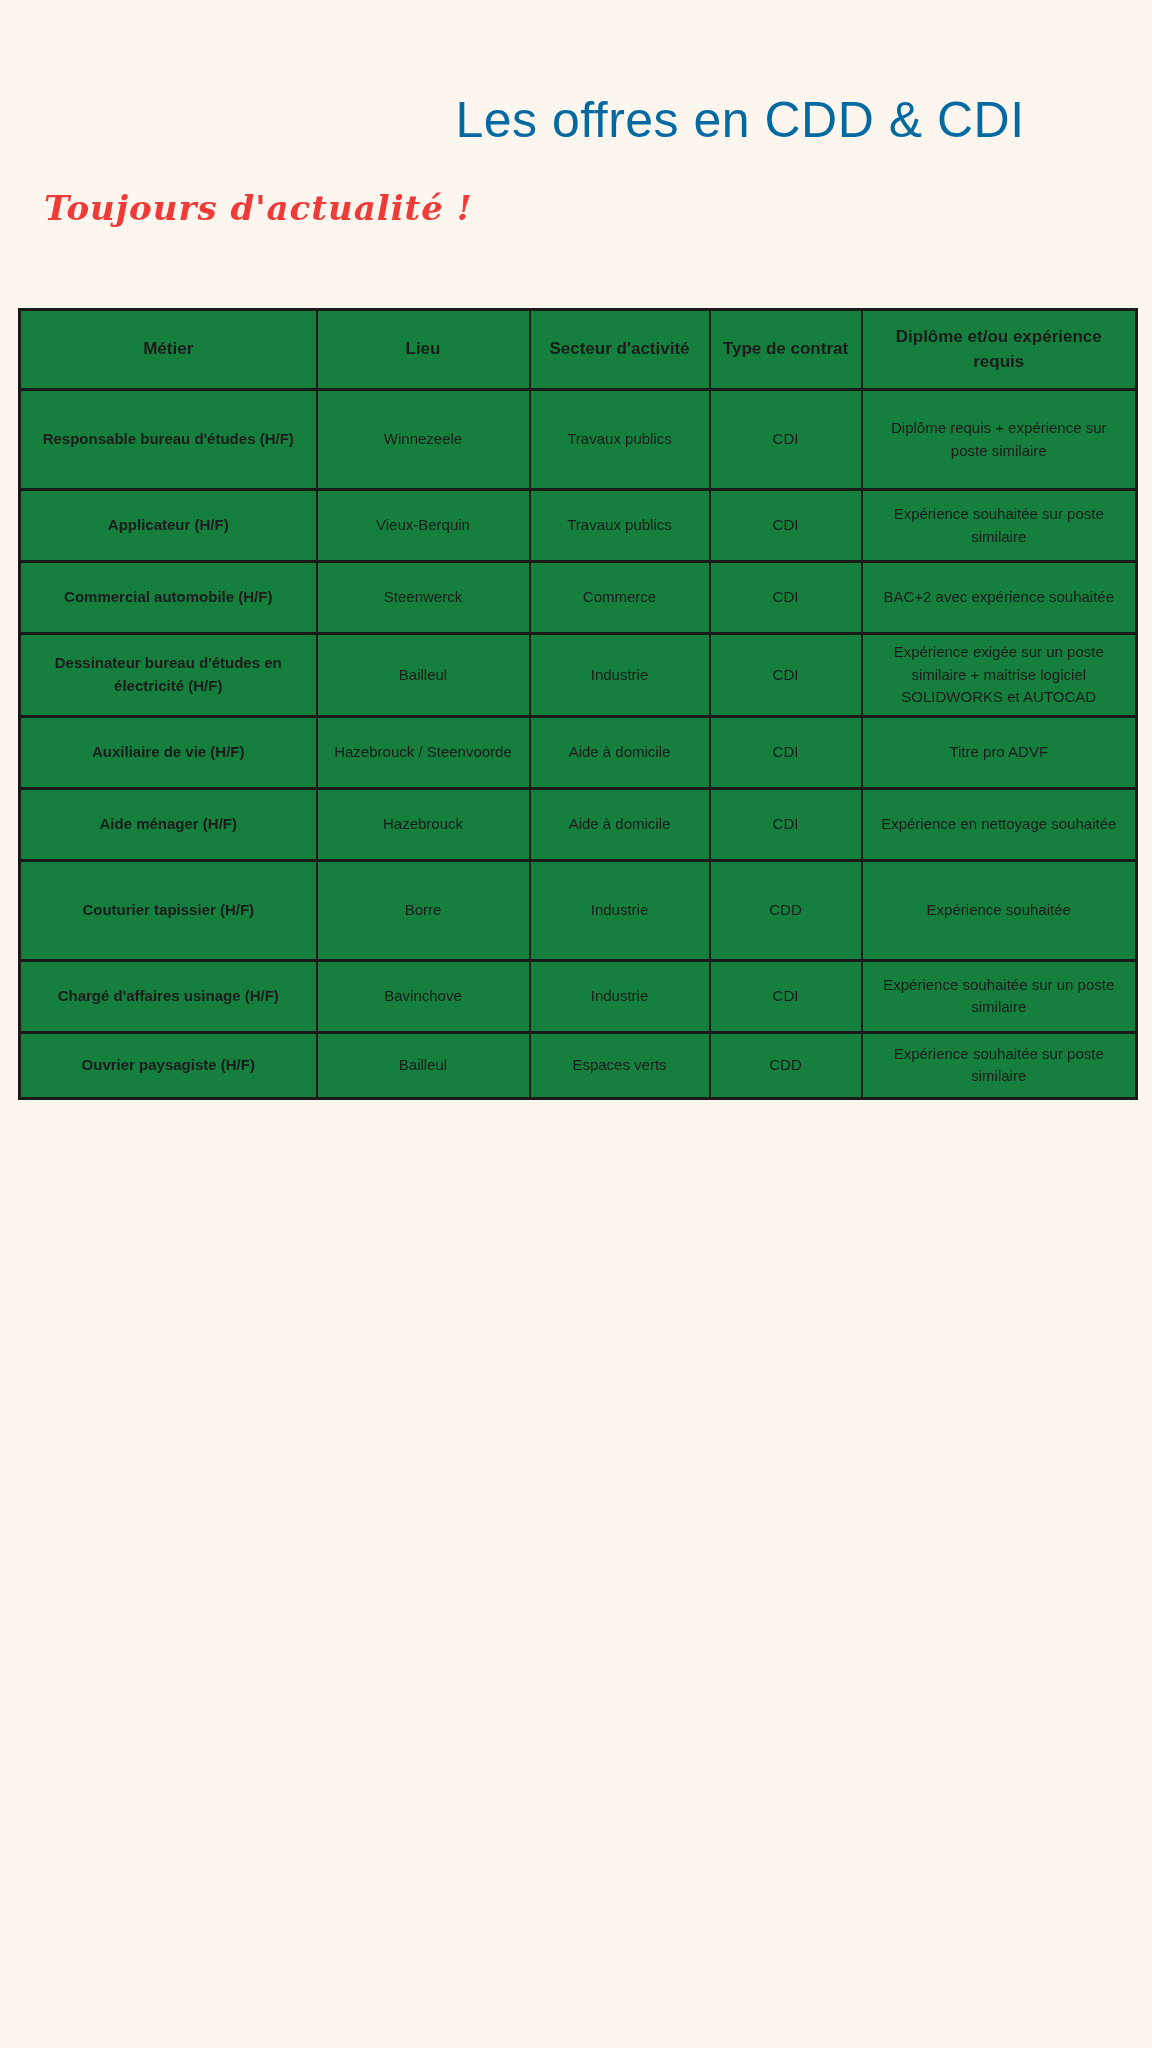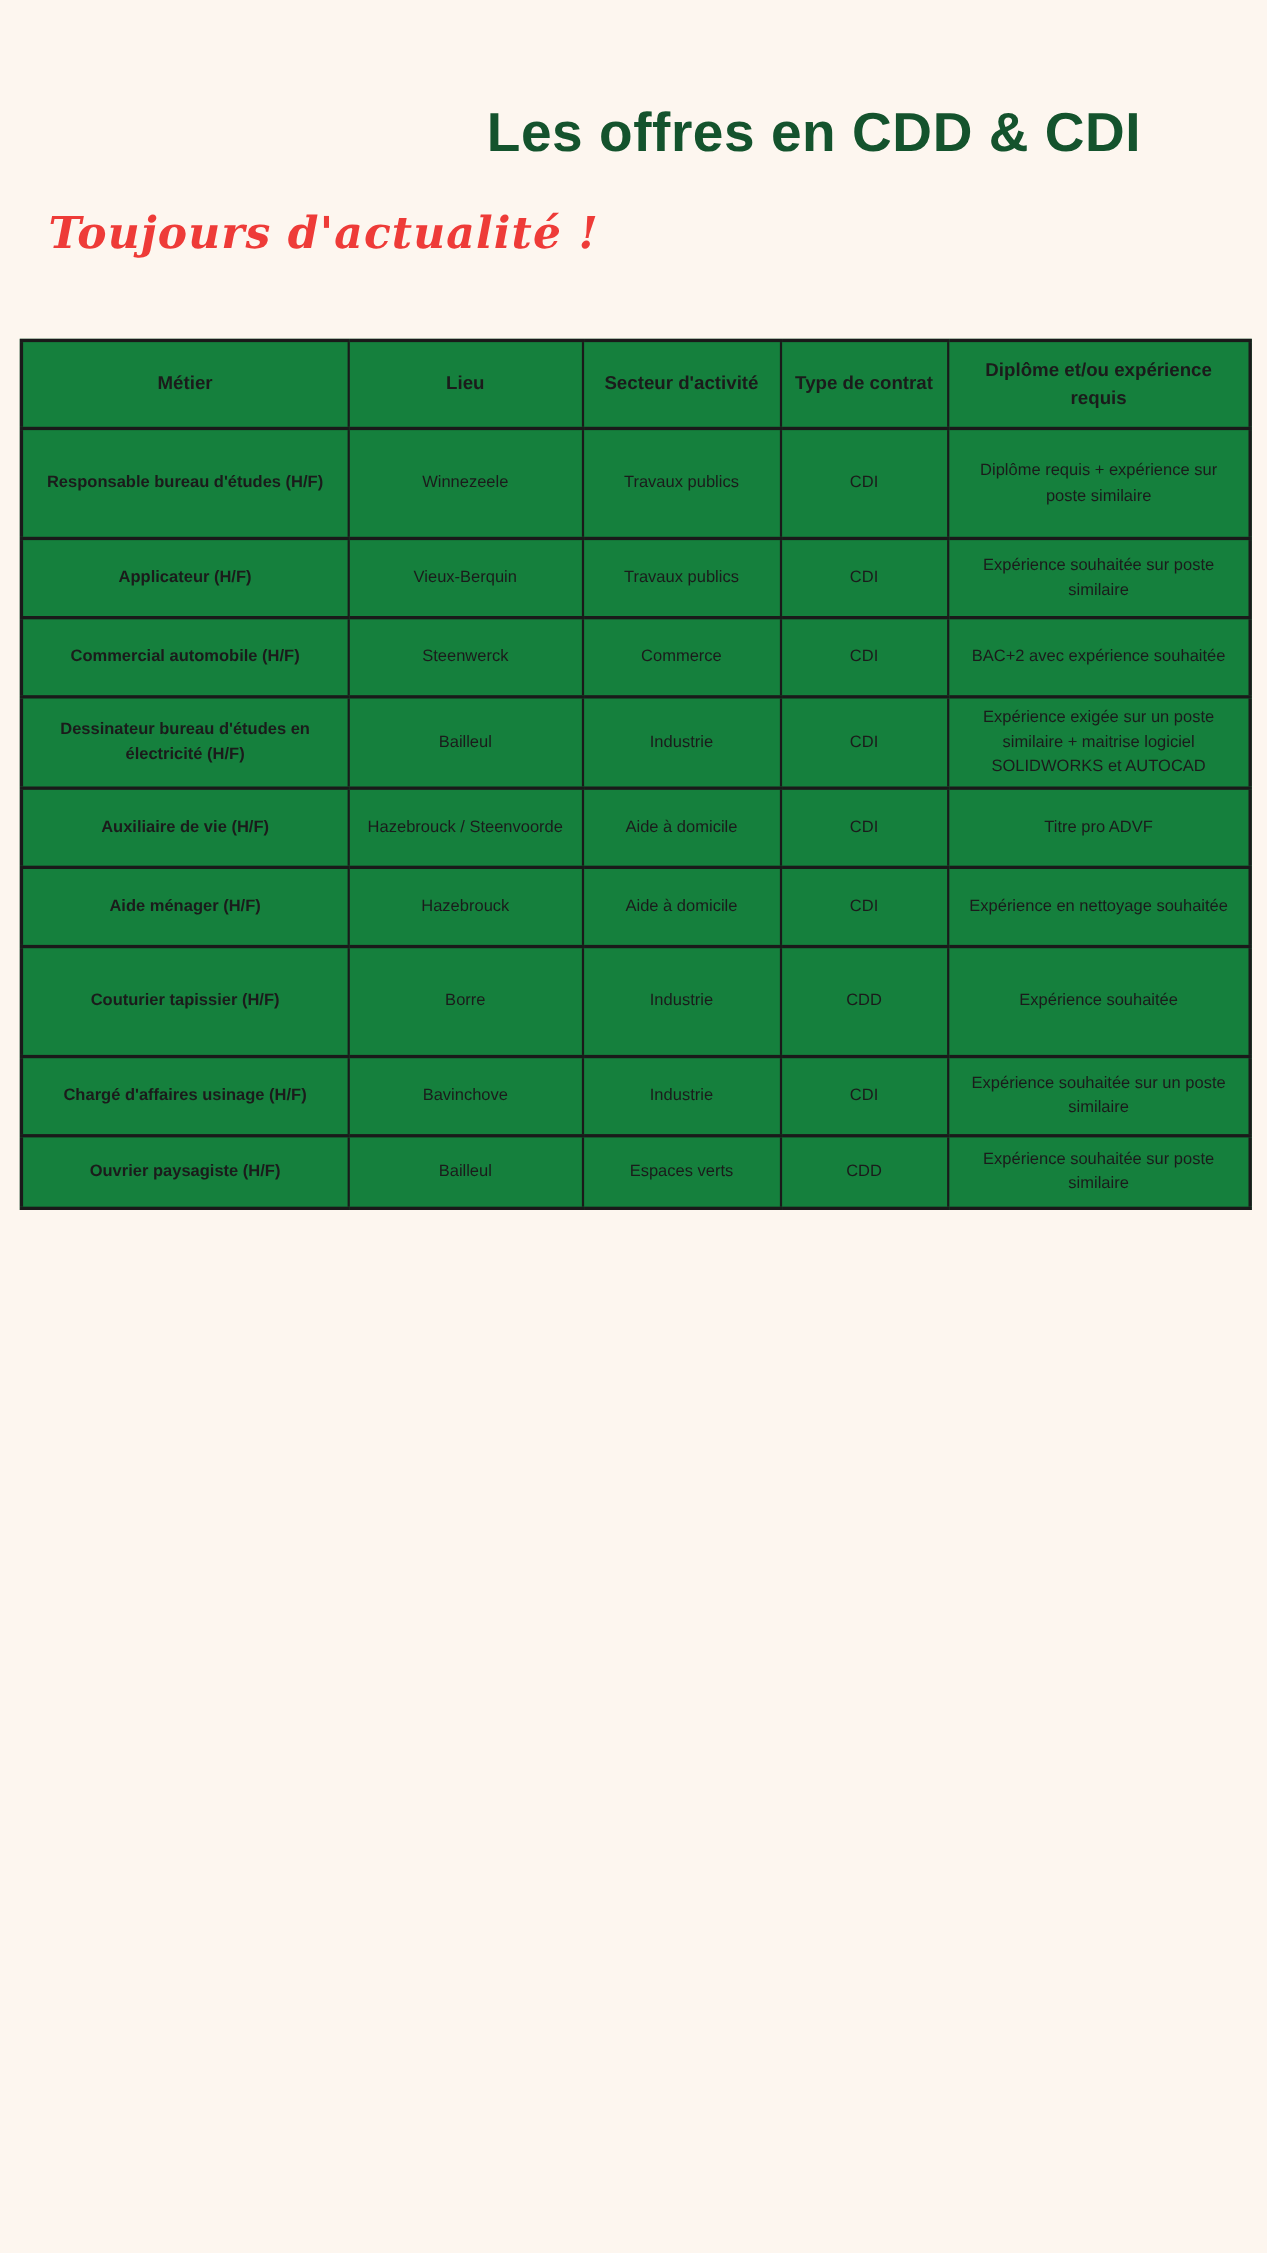--- a/index.html
+++ b/index.html
@@ -14,33 +14,33 @@
     font-family: "Liberation Sans", sans-serif;
     color: #1b1b1b;
   }
   .page-title {
     position: absolute;
     top: 56px;
     left: 368px;
     width: 744px;
     text-align: center;
     font-size: 50px;
-    font-weight: 700;
+    font-weight: 400;
     letter-spacing: 0.5px;
-    color: #14532d;
+    color: #0369a1;
     line-height: 1.2;
   }
   .tagline {
     position: absolute;
     top: 190px;
     left: 44px;
     font-family: "DejaVu Serif", serif;
     font-style: italic;
     font-weight: 700;
-    font-size: 40px;
+    font-size: 34px;
     letter-spacing: 1px;
     color: #ee3b38;
     line-height: 1.1;
   }
   table.offers {
     position: absolute;
     top: 308px;
     left: 18px;
     width: 1117px;
     border-collapse: collapse;

